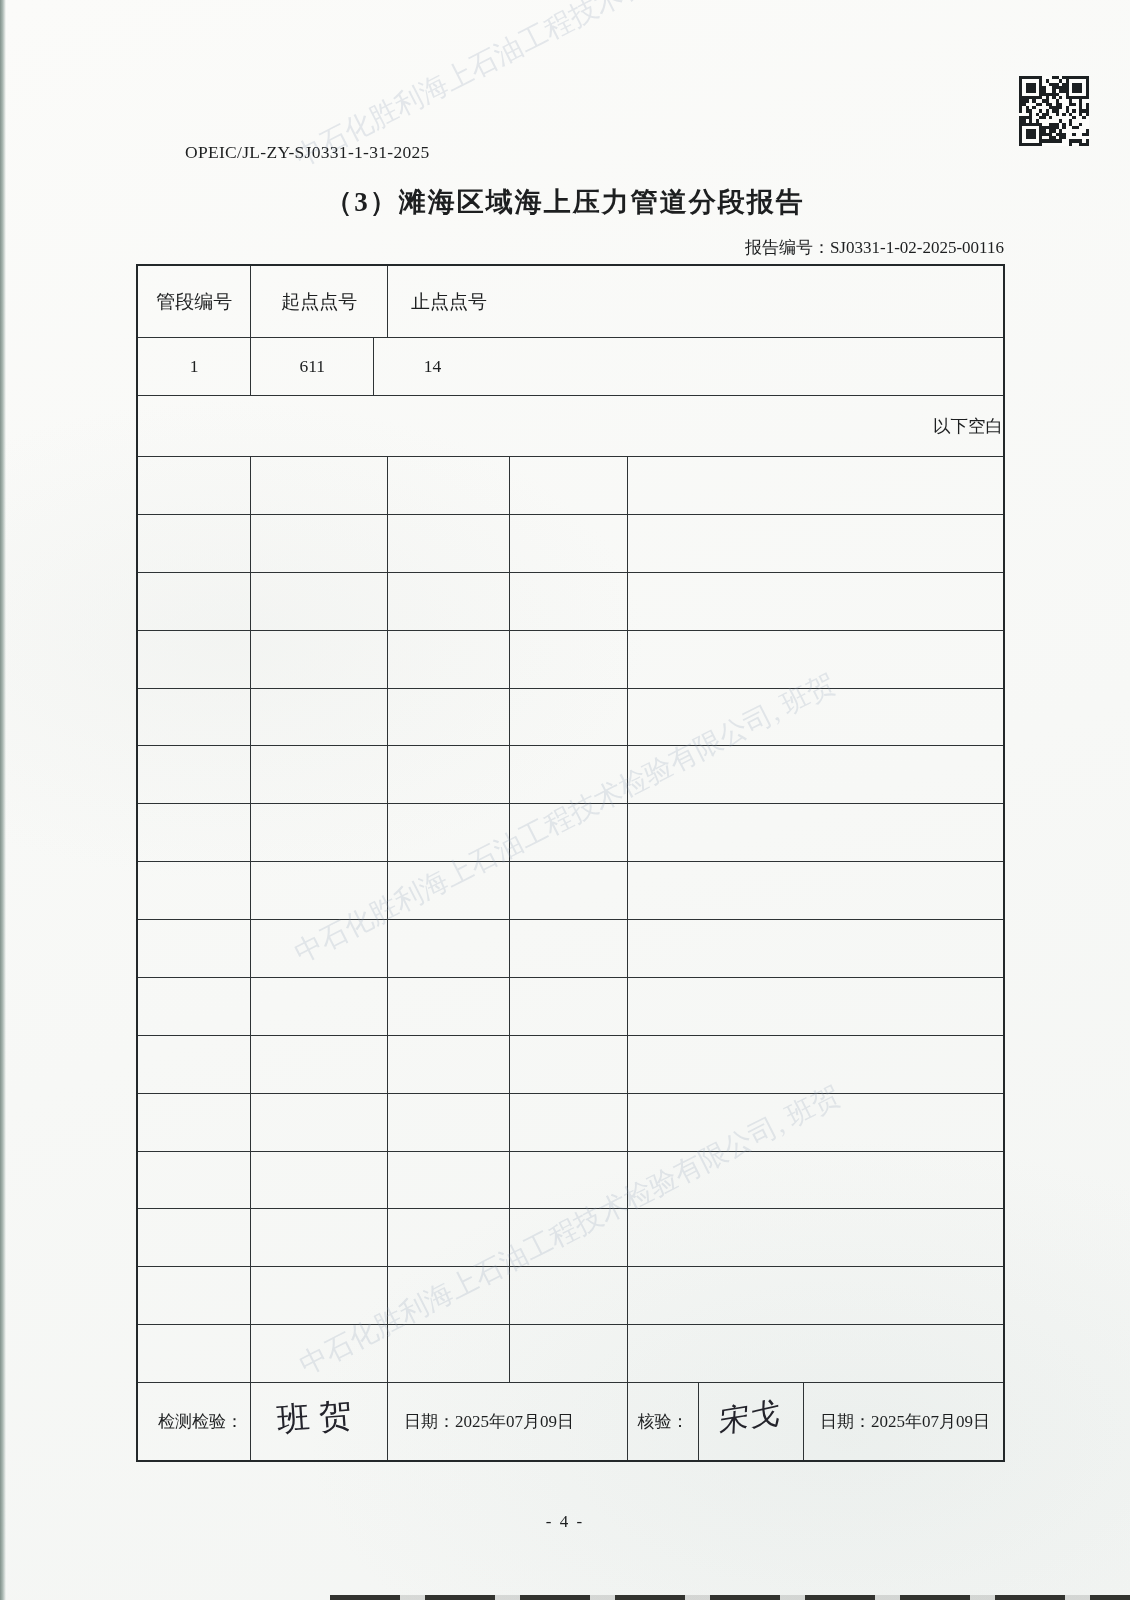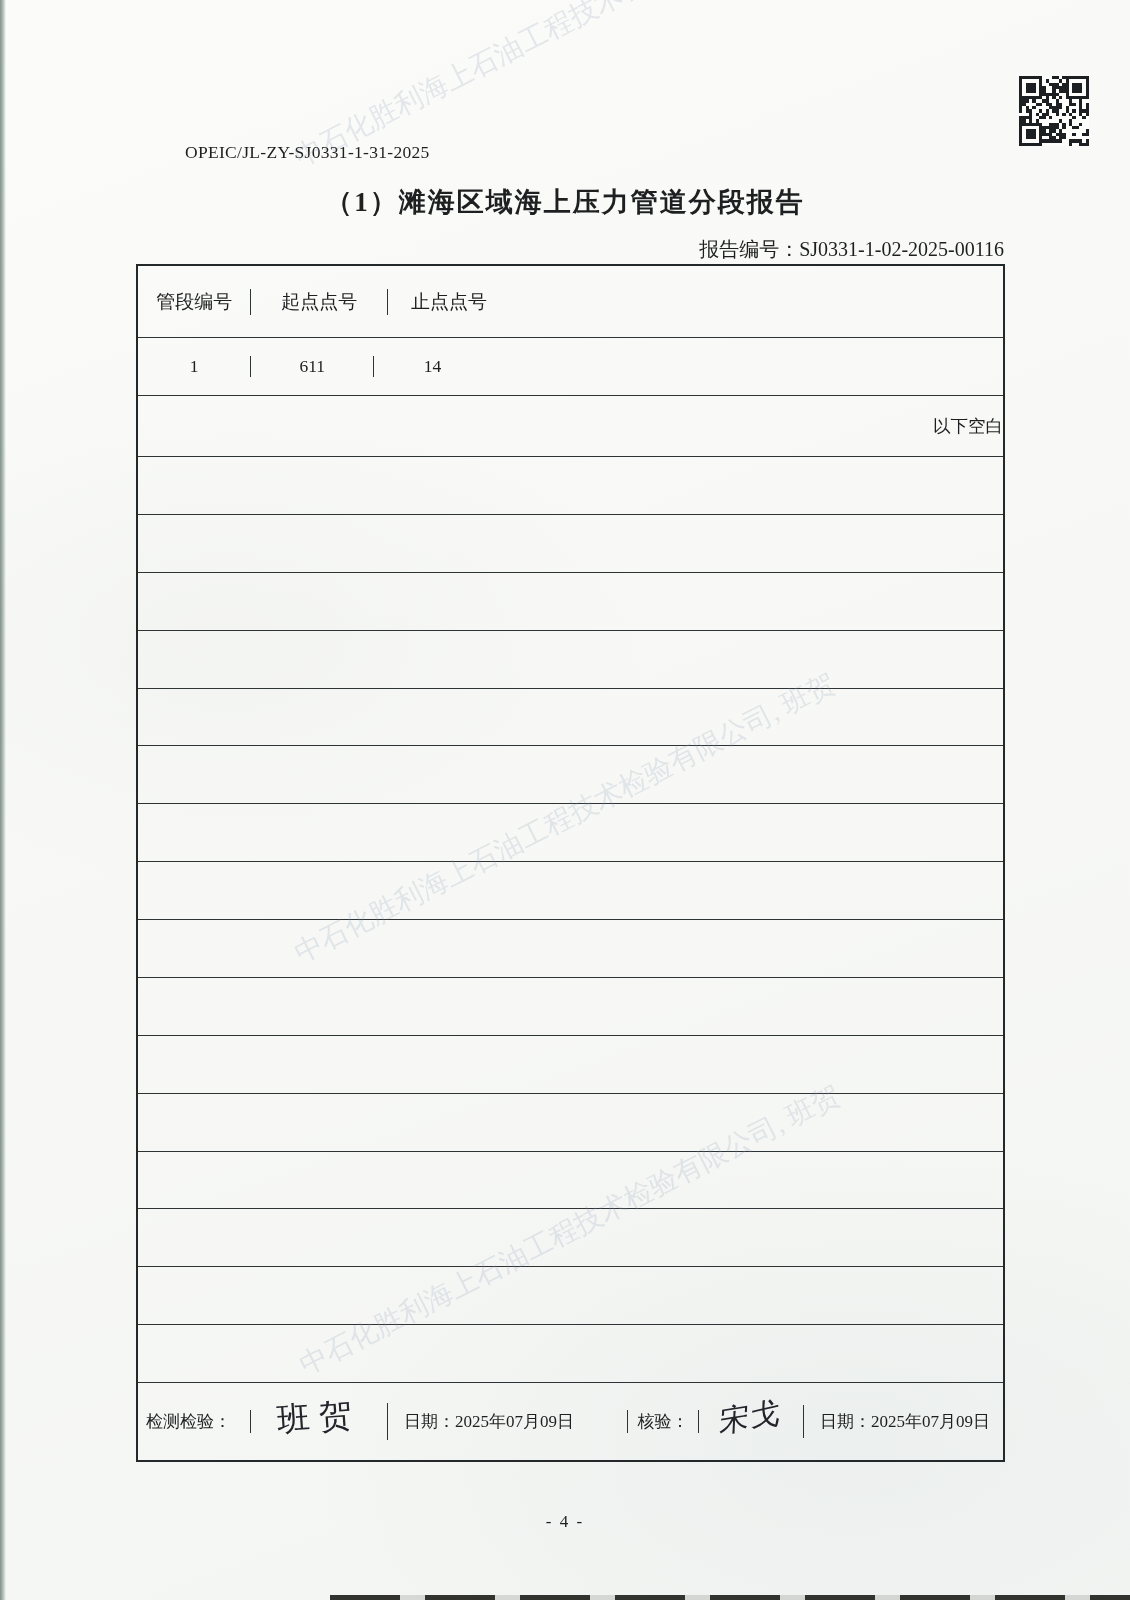--- a/index.html
+++ b/index.html
@@ -28,36 +28,36 @@
     opacity:.38;transform:rotate(-27deg);transform-origin:0 0;z-index:5;
   }
   .wm-top{left:288px;top:142px;}
   .wm-mid{left:288px;top:938px;}
   .wm-low{left:293px;top:1350px;}
   
   .doc-code{position:absolute;left:185px;top:114px;font-size:17.5px;letter-spacing:.3px;margin-top:28px;}
   .qr{position:absolute;left:1019px;top:76px;width:70px;height:70px;}
   .title{position:absolute;left:0;top:184px;width:1130px;margin:0;
     text-align:center;font-size:27px;font-weight:700;letter-spacing:2px;}
-  .report-no{position:absolute;right:126px;top:236px;font-size:20px;}
+  .report-no{position:absolute;right:126px;top:236px;font-size:17px;}
   
   .tbl{position:absolute;left:136px;top:264px;width:869px;height:1198px;
     border:2.5px solid #23282a;box-sizing:border-box;display:flex;flex-direction:column;z-index:2;}
-  .row{display:flex;border-bottom:1.5px solid var(--table_line,#2e3335);box-sizing:border-box;align-items:center;}
+  .row{display:flex;border-bottom:1.5px solid var(--table_line,#2e3335);box-sizing:border-box;}
   .row:last-child{border-bottom:none;}
   .row-header{height:72px;font-size:19px;}
   .row-data{height:58px;font-size:17.5px;}
   .row-note{height:61px;font-size:17.5px;align-items:center;justify-content:flex-end;}
   .row-empty{flex:1 1 0;}
   .row-footer{height:77px;font-size:17px;}
   .cell{border-right:1.5px solid var(--table_line,#2e3335);box-sizing:border-box;
     display:flex;align-items:center;justify-content:center;overflow:visible;}
   .cell:last-child{border-right:none;}
   .c1{width:13.12%;} .c2{width:15.77%;} .c3{width:14.15%;} .c4{width:13.58%;} .c5{flex:1;}
-  .f1{width:13.12%;justify-content:flex-start;padding-left:8px;}
+  .f1{width:13.12%;justify-content:flex-start;padding-left:20px;}
   .f2{width:15.77%;}
   .f3{width:27.73%;justify-content:flex-start;padding-left:16px;}
   .f4{width:8.29%;}
   .f5{width:12.08%;}
   .f6{flex:1;justify-content:flex-start;padding-left:16px;}
   .sig{font-size:33px;color:#23232b;letter-spacing:9px;transform:rotate(-4deg);
     margin-top:-8px;white-space:nowrap;}
   .sig2{font-size:30px;letter-spacing:2px;transform:rotate(-9deg) skewX(-12deg);}
   
   .page-number{position:absolute;left:0;top:1512px;width:1130px;text-align:center;
@@ -223,21 +223,21 @@
       <rect x="1" y="1" width="5" height="5" fill="#fdfdfb"></rect>
       <rect x="2" y="2" width="3" height="3" fill="#1c2022"></rect>
       <rect x="14" y="0" width="7" height="7" fill="#1c2022"></rect>
       <rect x="15" y="1" width="5" height="5" fill="#fdfdfb"></rect>
       <rect x="16" y="2" width="3" height="3" fill="#1c2022"></rect>
       <rect x="0" y="14" width="7" height="7" fill="#1c2022"></rect>
       <rect x="1" y="15" width="5" height="5" fill="#fdfdfb"></rect>
       <rect x="2" y="16" width="3" height="3" fill="#1c2022"></rect>
     </svg>
 
-  <h1 class="title">（1）滩海区域海上压力管道分段报告</h1>
+  <h1 class="title">（3）滩海区域海上压力管道分段报告</h1>
 
   <div class="report-no">报告编号：SJ0331-1-02-2025-00116</div>
 
   <div class="tbl">
 
     <div class="row row-header">
       <div class="cell c1">管段编号</div>
       <div class="cell c2">起点点号</div>
       <div class="cell c3">止点点号</div>
     </div>

